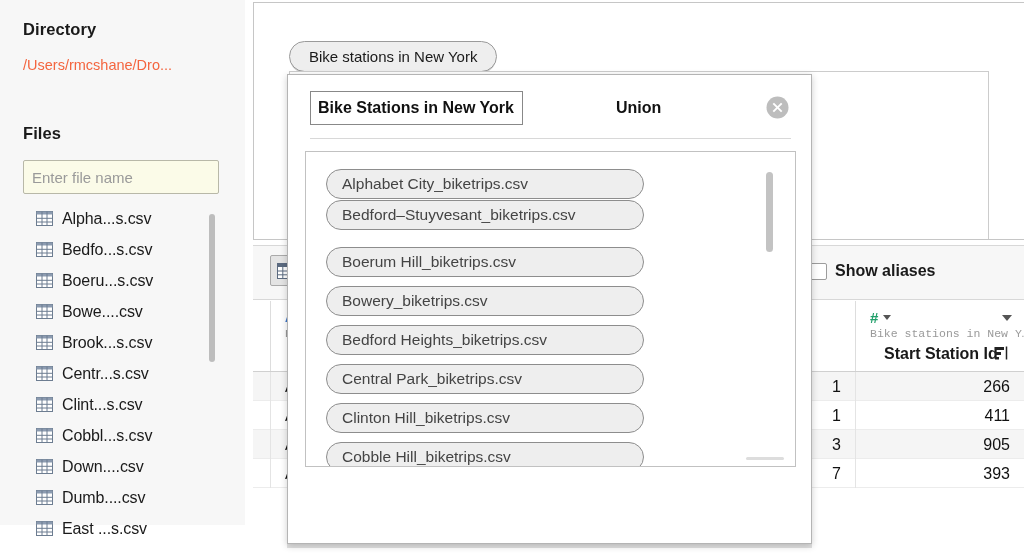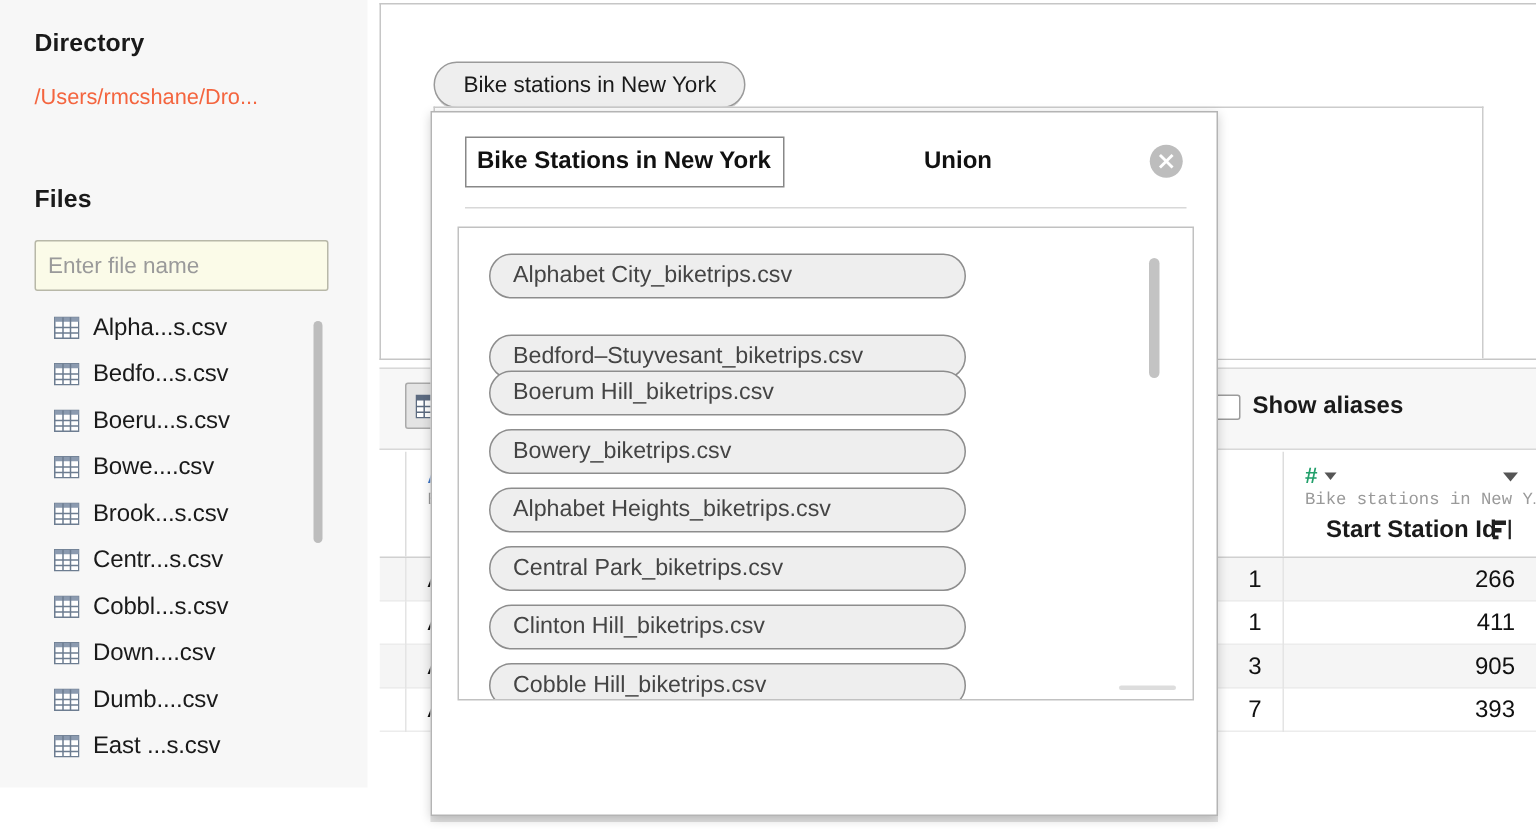--- a/index.html
+++ b/index.html
@@ -508,20 +508,31 @@
         </div>
         <div class="file-row">
           <svg class="ficon" viewBox="0 0 17 15">
   <rect x="0.5" y="0.5" width="16" height="14" fill="#ffffff" stroke="#6d7d91"></rect>
   <rect x="0.5" y="0.5" width="16" height="3" fill="#8c9bb0"></rect>
   <line x1="6" y1="0.5" x2="6" y2="14.5" stroke="#6d7d91"></line>
   <line x1="11" y1="0.5" x2="11" y2="14.5" stroke="#6d7d91"></line>
   <line x1="0.5" y1="7.3" x2="16.5" y2="7.3" stroke="#6d7d91"></line>
   <line x1="0.5" y1="11" x2="16.5" y2="11" stroke="#6d7d91"></line>
 </svg>
+          <span class="flabel">Clint...s.csv</span>
+        </div>
+        <div class="file-row">
+          <svg class="ficon" viewBox="0 0 17 15">
+  <rect x="0.5" y="0.5" width="16" height="14" fill="#ffffff" stroke="#6d7d91"></rect>
+  <rect x="0.5" y="0.5" width="16" height="3" fill="#8c9bb0"></rect>
+  <line x1="6" y1="0.5" x2="6" y2="14.5" stroke="#6d7d91"></line>
+  <line x1="11" y1="0.5" x2="11" y2="14.5" stroke="#6d7d91"></line>
+  <line x1="0.5" y1="7.3" x2="16.5" y2="7.3" stroke="#6d7d91"></line>
+  <line x1="0.5" y1="11" x2="16.5" y2="11" stroke="#6d7d91"></line>
+</svg>
           <span class="flabel">Cobbl...s.csv</span>
         </div>
         <div class="file-row">
           <svg class="ficon" viewBox="0 0 17 15">
   <rect x="0.5" y="0.5" width="16" height="14" fill="#ffffff" stroke="#6d7d91"></rect>
   <rect x="0.5" y="0.5" width="16" height="3" fill="#8c9bb0"></rect>
   <line x1="6" y1="0.5" x2="6" y2="14.5" stroke="#6d7d91"></line>
   <line x1="11" y1="0.5" x2="11" y2="14.5" stroke="#6d7d91"></line>
   <line x1="0.5" y1="7.3" x2="16.5" y2="7.3" stroke="#6d7d91"></line>
   <line x1="0.5" y1="11" x2="16.5" y2="11" stroke="#6d7d91"></line>
@@ -568,31 +579,31 @@
         </svg>
       </div>
     </div>
     <div id="dialog-divider"></div>
 
     <div id="tables-list-box">
       <div id="tables-list-clip">
           <div class="table-pill" style="top: 17px;">
             <span>Alphabet City_biketrips.csv</span>
           </div>
-          <div class="table-pill" style="top: 71px;">
+          <div class="table-pill" style="top: 48px;">
             <span>Bedford–Stuyvesant_biketrips.csv</span>
           </div>
           <div class="table-pill" style="top: 95px;">
             <span>Boerum Hill_biketrips.csv</span>
           </div>
           <div class="table-pill" style="top: 134px;">
             <span>Bowery_biketrips.csv</span>
           </div>
           <div class="table-pill" style="top: 173px;">
-            <span>Alphabet Heights_biketrips.csv</span>
+            <span>Bedford Heights_biketrips.csv</span>
           </div>
           <div class="table-pill" style="top: 212px;">
             <span>Central Park_biketrips.csv</span>
           </div>
           <div class="table-pill" style="top: 251px;">
             <span>Clinton Hill_biketrips.csv</span>
           </div>
           <div class="table-pill" style="top: 290px;">
             <span>Cobble Hill_biketrips.csv</span>
           </div>

